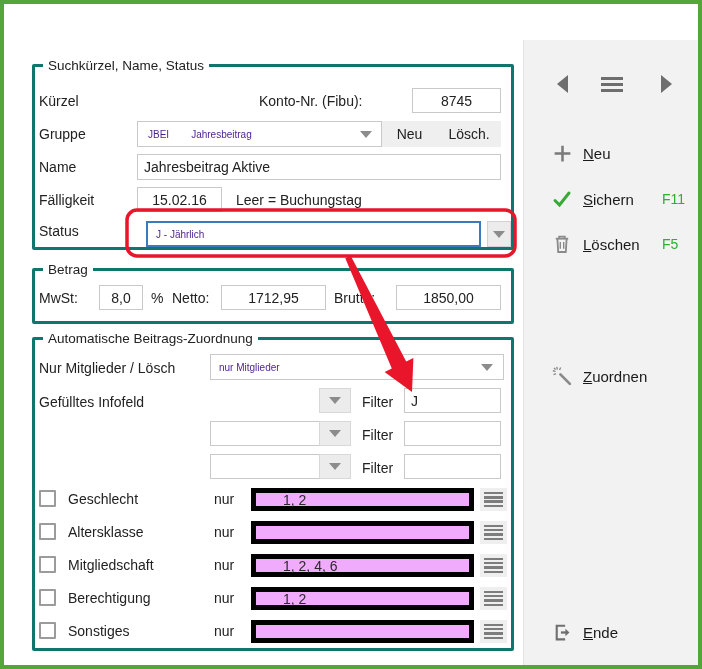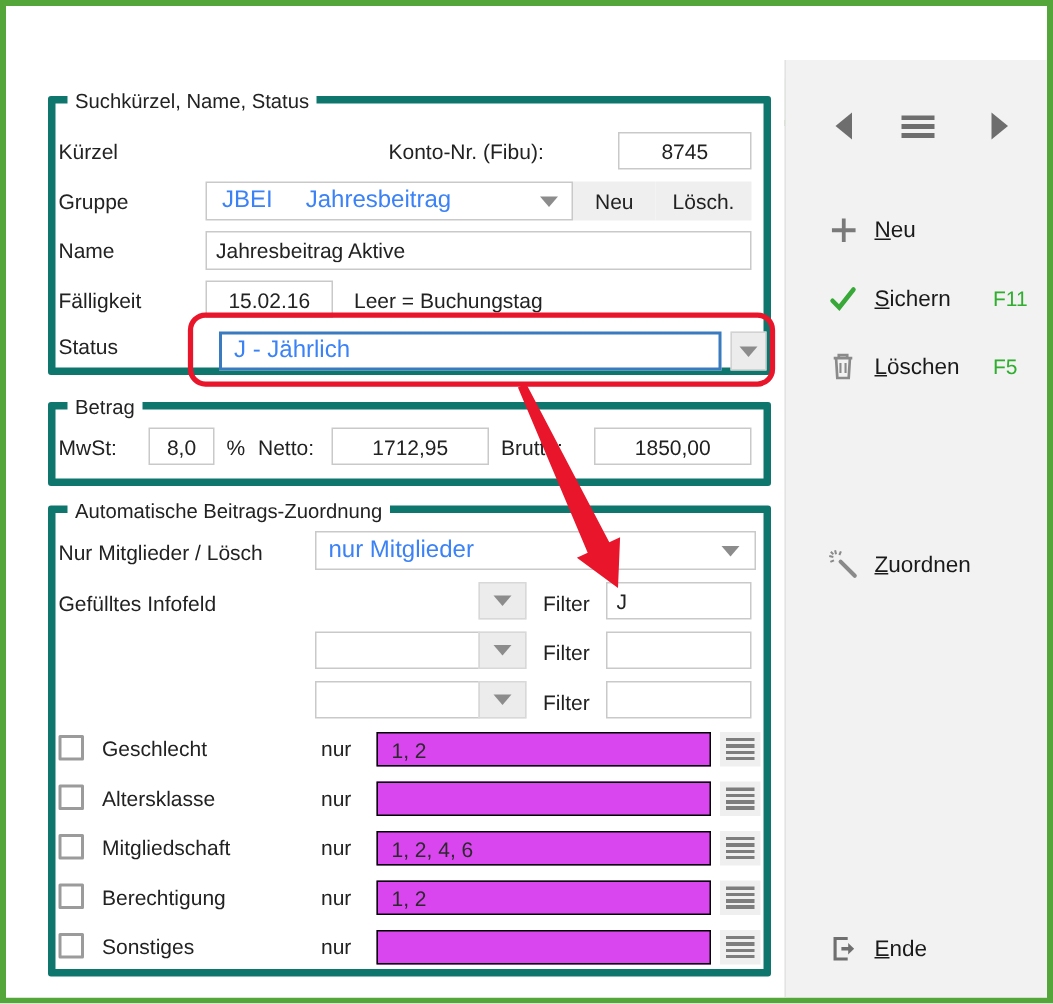--- a/index.html
+++ b/index.html
@@ -5,34 +5,34 @@
   html,body{margin:0;padding:0;}
   body{font-family:"Liberation Sans",sans-serif;background:#fff;}
   .window{position:relative;width:702px;height:669px;box-sizing:border-box;
           border:4px solid #55a63a;background:#fff;overflow:hidden;}
   .abs{position:absolute;box-sizing:border-box;}
   .titlebar{left:0;top:0;width:694px;height:32px;background:#dfecd6;border-bottom:4px solid #55a63a;margin-top:48px;}
   .title{left:16px;top:6px;font-size:17px;font-weight:bold;color:#101010;}
   .tb-ico{top:3px;width:30px;height:26px;font-size:22px;color:#5d6166;text-align:center;cursor:pointer;}
   .main{left:0;top:36px;width:519px;height:629px;background:#fff;}
   .sidebar{left:519px;top:36px;width:175px;height:629px;background:#f2f2f2;border-left:1px solid #e3e3e3;}
-  .groupbox{border:5px solid #0f766e;border-radius:2px;background:#fff;}
+  .groupbox{border:3px solid #0f766e;border-radius:2px;background:#fff;}
   .legend{position:absolute;top:-9px;left:8px;background:#fff;padding:0 5px;font-size:13.5px;color:#222;white-space:nowrap;}
   .lbl{font-size:14px;color:#222;white-space:nowrap;}
   .fld{border:1px solid #c9c9c9;background:#fff;font-family:"Liberation Sans",sans-serif;
        font-size:14px;color:#222;padding:0 6px;outline:none;}
   .ta-c{text-align:center;}
   .combo{border:1px solid #c9c9c9;background:#fff;display:flex;align-items:center;}
-  .combo .txt{font-size:16px;color:#3b82f6;padding-left:8px;flex:1;white-space:nowrap;overflow:hidden;}
+  .combo .txt{font-size:10px;color:#4c1d95;padding-left:8px;flex:1;white-space:nowrap;overflow:hidden;}
   .dd{width:0;height:0;border-left:6.5px solid transparent;border-right:6.5px solid transparent;
       border-top:7px solid #8c8c8c;}
   .dd-btn{background:#ececec;display:flex;align-items:center;justify-content:center;cursor:pointer;}
   .flatbtn{background:#efefef;font-size:14px;color:#222;display:flex;align-items:center;justify-content:center;cursor:pointer;}
-  .grayval{background:#d946ef;border:1px solid #000000;font-size:14px;color:#2a2a2a;
-           display:flex;align-items:center;padding-left:9px;}
+  .grayval{background:#f0abfc;border:5px solid #000000;font-size:14px;color:#2a2a2a;
+           display:flex;align-items:center;padding-left:27px;}
   .burger-btn{background:#efefef;display:flex;align-items:center;justify-content:center;cursor:pointer;}
   .burger{width:19px;height:15px;background:repeating-linear-gradient(to bottom,#7d7d7d 0 2.3px,transparent 2.3px 4.2px);}
   .cb{width:17px;height:17px;border:2px solid #9b9b9b;background:#fff;border-radius:1px;cursor:pointer;}
   .sb-row{display:flex;align-items:center;height:26px;cursor:pointer;}
   .sb-ico{width:24px;height:22px;display:flex;align-items:center;justify-content:center;}
   .sb-label{display:inline-block;font-size:15px;color:#1a1a1a;margin-left:9px;}
   .sb-label::first-letter{text-decoration:underline;}
   .sb-key{position:absolute;left:112px;font-size:14px;color:#2fae2f;}
   .tri-l{width:0;height:0;border-top:9px solid transparent;border-bottom:9px solid transparent;
          border-right:11px solid #6e6e6e;cursor:pointer;}

